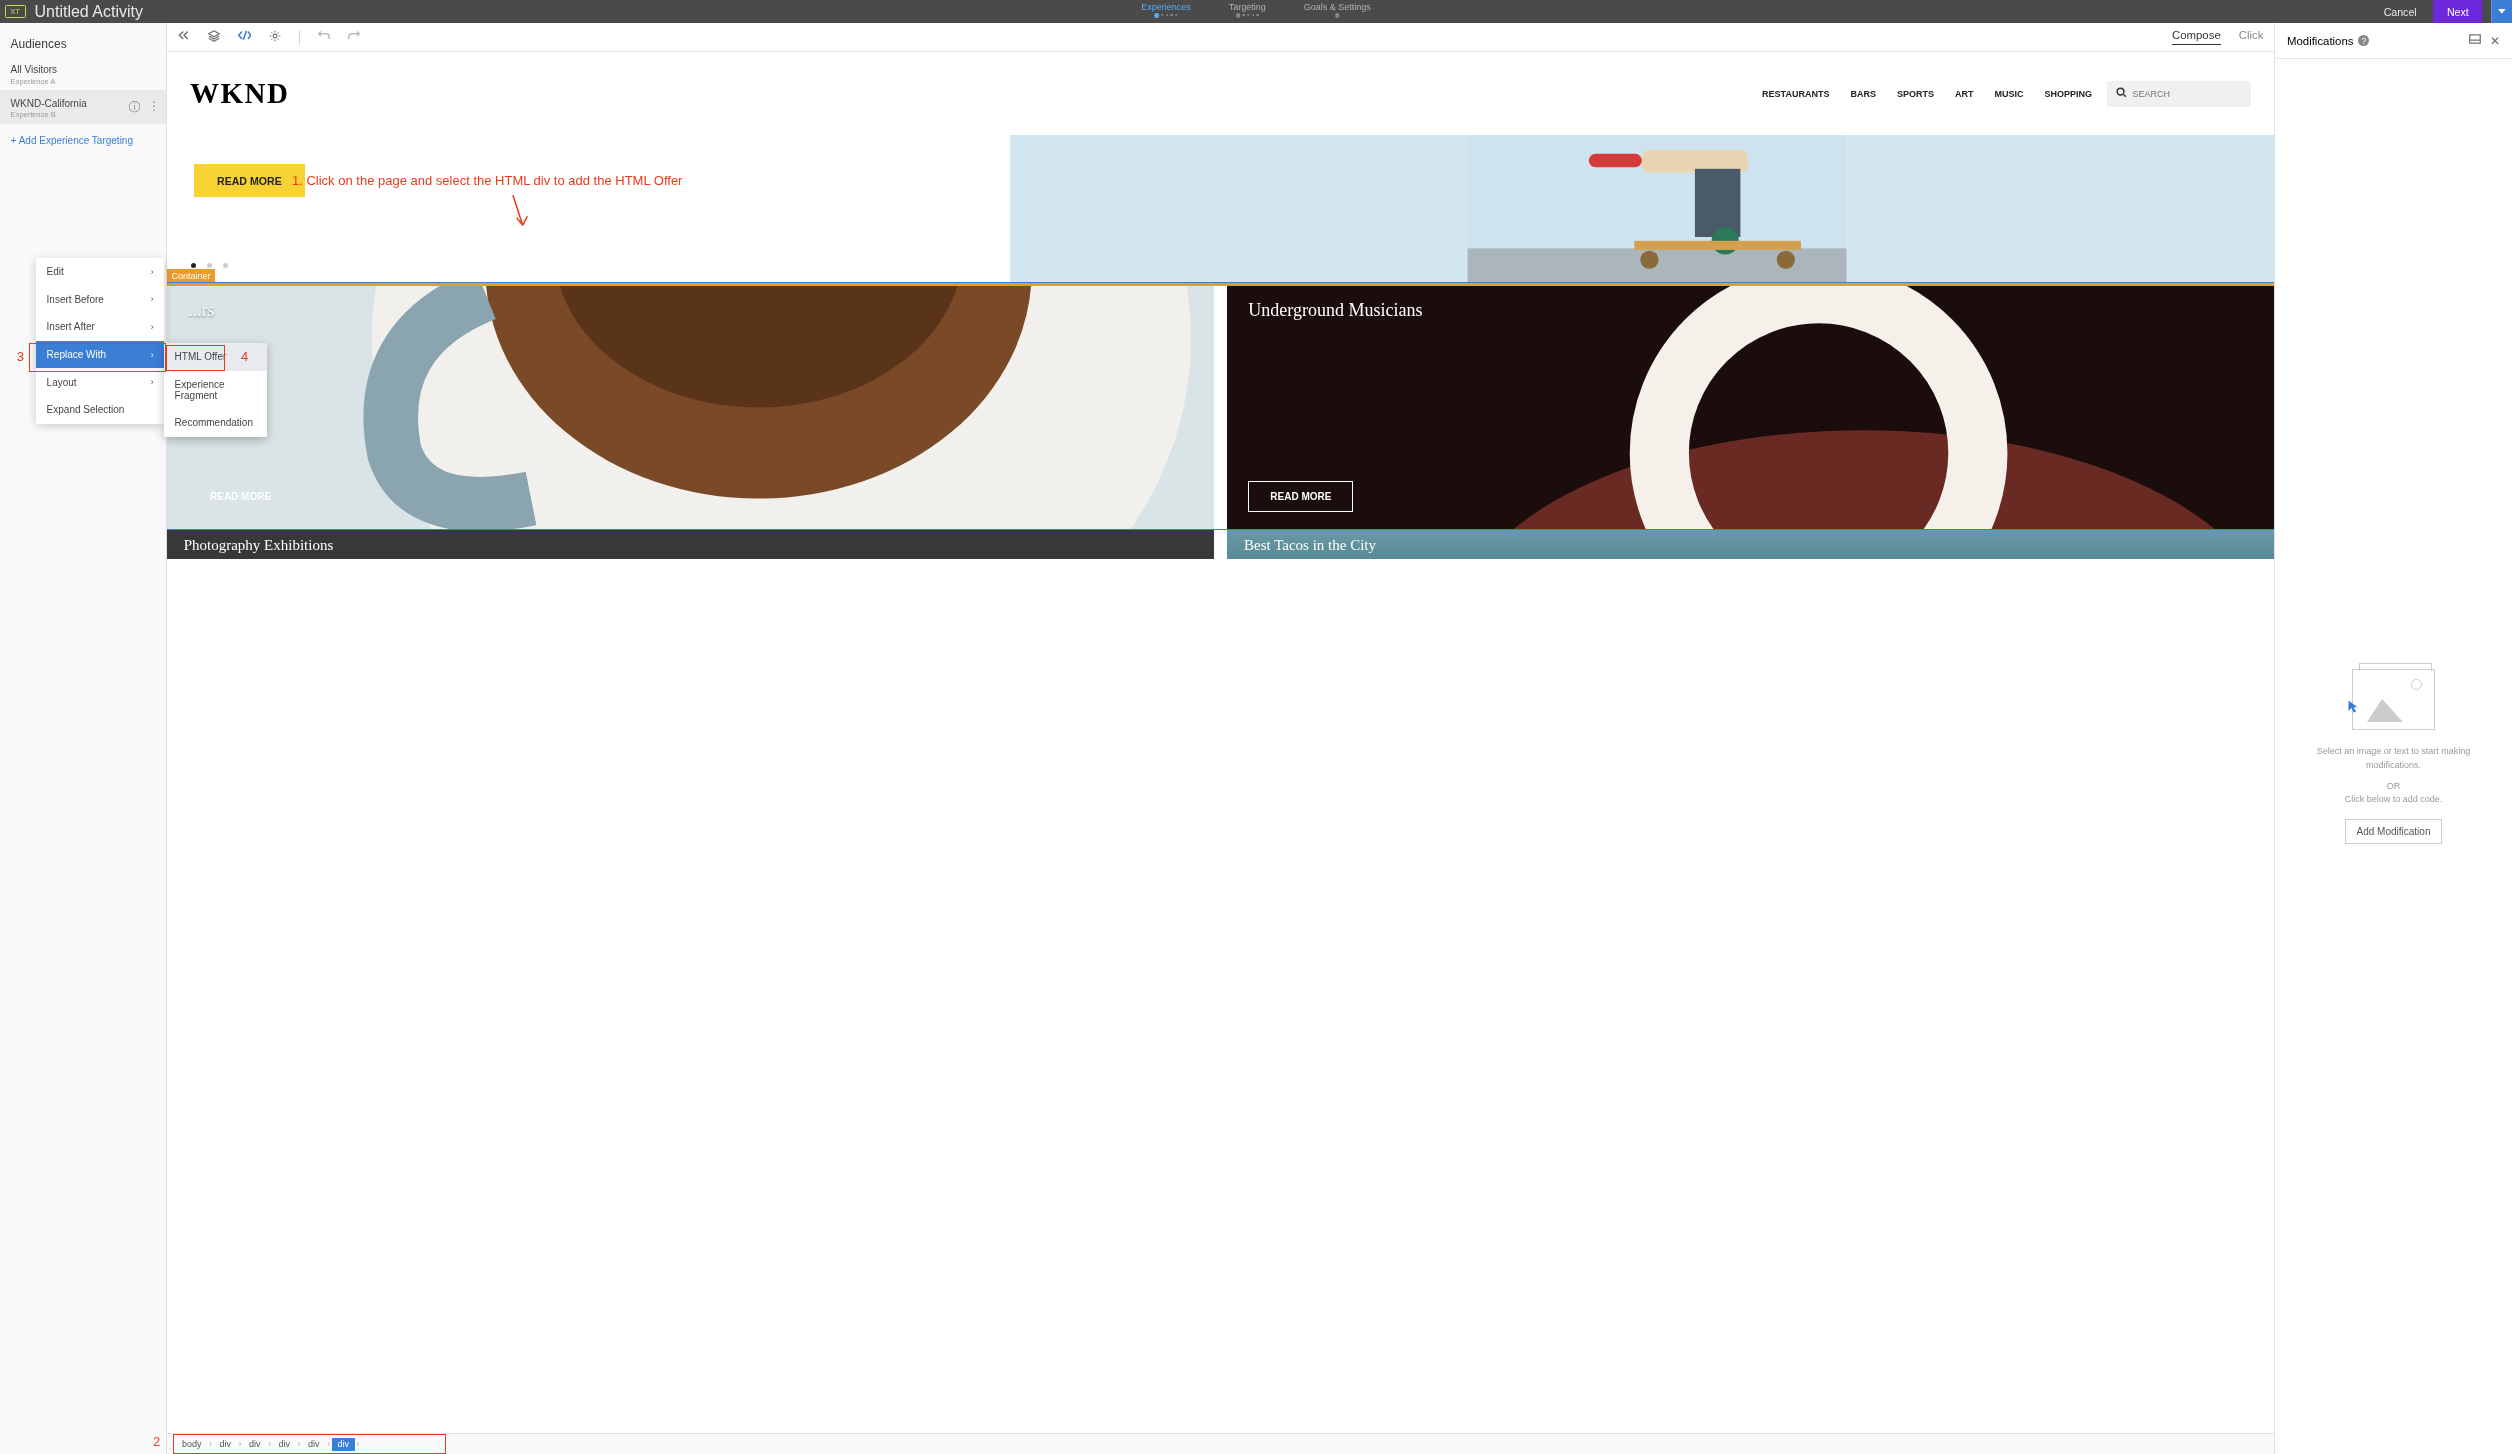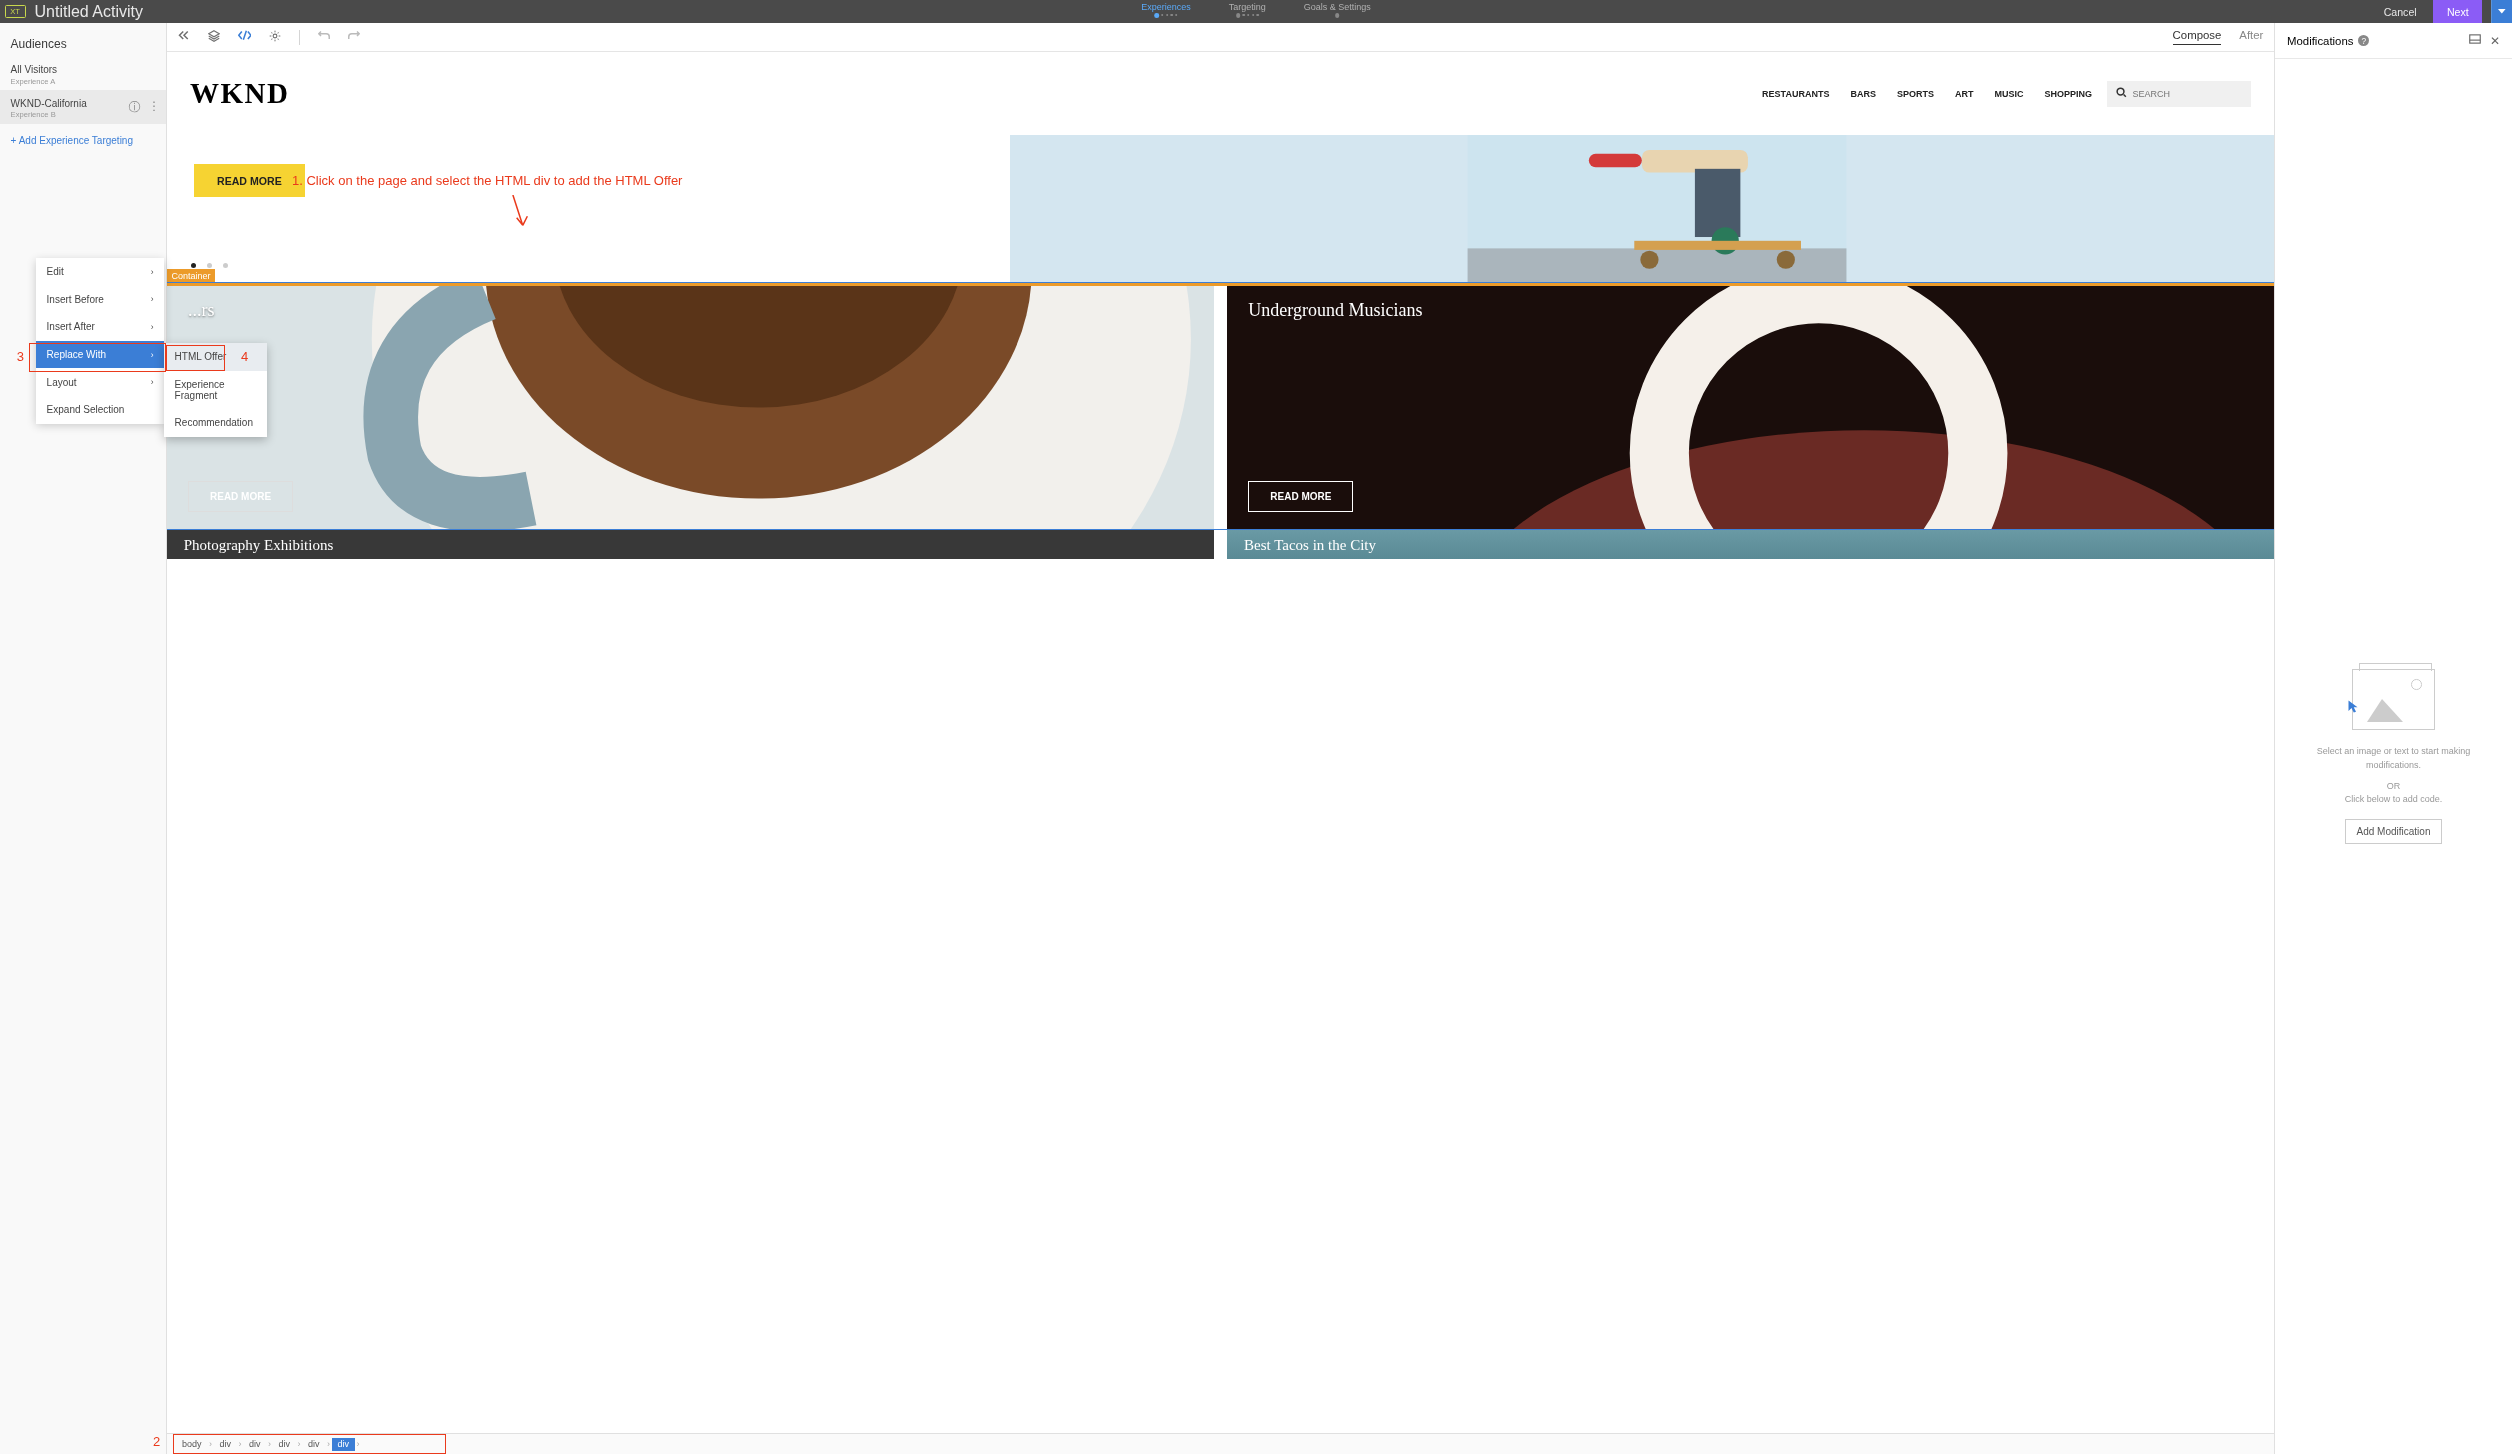--- a/index.html
+++ b/index.html
@@ -12,21 +12,21 @@
 .activity-title { font-size: 16px; color: #e8e8e8; font-weight: 300; }
 .workflow { position: absolute; left: 50%; transform: translateX(-50%); display: flex; gap: 38px; top: 1.5px;}
 .workflow-step { display:flex; flex-direction:column; align-items:center; gap:1.5px; font-size: 9px; color: #b0b0b0; cursor: pointer;}
 .workflow-step.active { color: #5aa9f7; }
 .step-dots { display:flex; align-items:center; gap:2.3px; }
 .dot-big { width:4.6px; height:4.6px; border-radius:50%; background:#888; }
 .workflow-step.active .dot-big { background:#5aa9f7; }
 .dot-small { width:2.3px; height:2.3px; border-radius:50%; background:#888; }
 .topbar-right { margin-left: auto; display: flex; align-items: center; gap: 9px; padding-right: 0; }
 .cancel-btn { color: #e8e8e8; font-size: 10.6px; cursor: pointer; padding:0 7.6px;}
-.next-btn { background: #8b5cf6; color: #fff; padding: 4.6px 13.7px; font-size: 10.6px; cursor: pointer; height:23px; display:flex; align-items:center;}
+.next-btn { background: #6d28d9; color: #fff; padding: 4.6px 13.7px; font-size: 10.6px; cursor: pointer; height:23px; display:flex; align-items:center;}
 .next-dd { background: #3b7ed6; color:#fff; padding:4.6px 6px; border-left:0.8px solid #5a94db; height:23px; display:flex; align-items:center; cursor:pointer;}
 
 
 .layout { display: flex; height: calc(100vh - 23px); }
 .left-panel { width: 167px; background: #f9f9f9; border-right: 0.8px solid #e0e0e0; display:flex; flex-direction:column;}
 .panel-title { padding: 13.7px 10.6px 6px; font-size: 12px; color: #3a3a3a; font-weight:400;}
 .audience-item { padding: 7.6px 10.6px 4.6px; cursor:pointer; position:relative;}
 .audience-item.selected { background:#eaeaea; }
 .audience-name { font-size: 10px; color: #444; }
 .audience-exp { font-size: 7.6px; color: #999; margin-top:1.5px;}
@@ -204,21 +204,21 @@
             <path d="M4 2 L1 5 L4 8 M1 5 L11 5 Q15 5 15 9 L15 12"></path>
           </svg>
       </span>
       <span class="tool-icon" style="color:#bbb">
         <svg width="12" height="10.6" viewBox="0 0 16 14" stroke="#bbb" stroke-width="2" fill="none">
             <path d="M12 2 L15 5 L12 8 M15 5 L5 5 Q1 5 1 9 L1 12"></path>
           </svg>
       </span>
       <div class="toolbar-right">
         <span class="compose-tab">Compose</span>
-        <span class="browse-tab">After</span>
+        <span class="browse-tab">Click</span>
       </div>
     </div>
 
     <div class="canvas-scroll">
       <div class="page">
 
         <div class="site-hdr">
           <div class="logo">WKND</div>
           <div class="nav">
             <span>RESTAURANTS</span>

